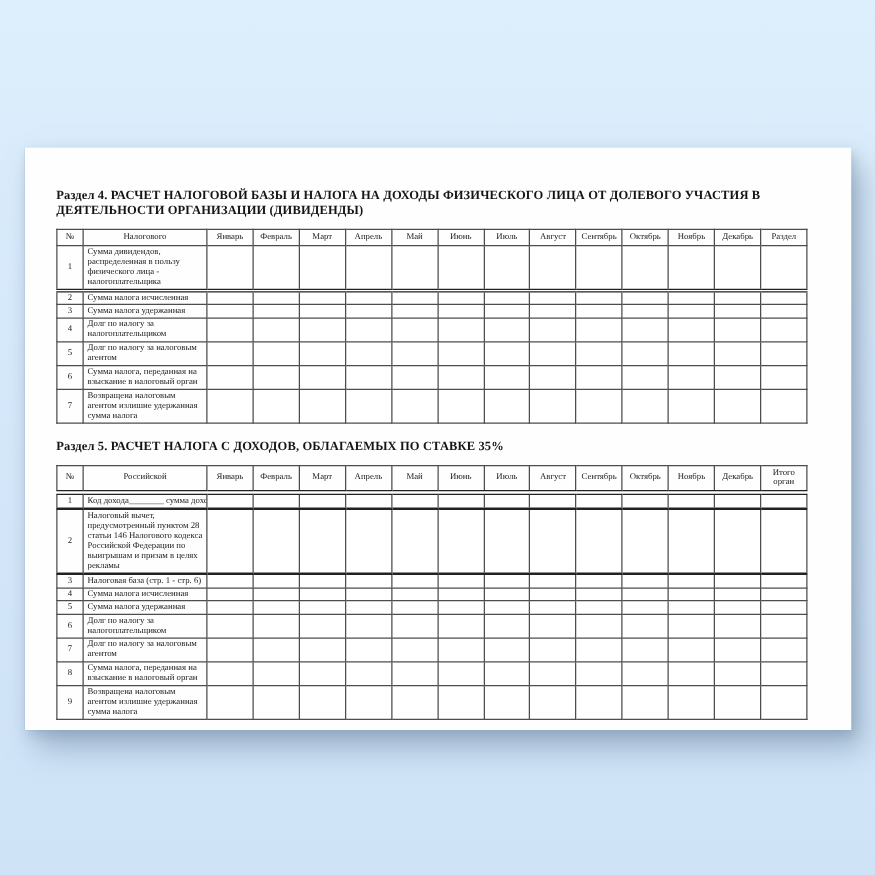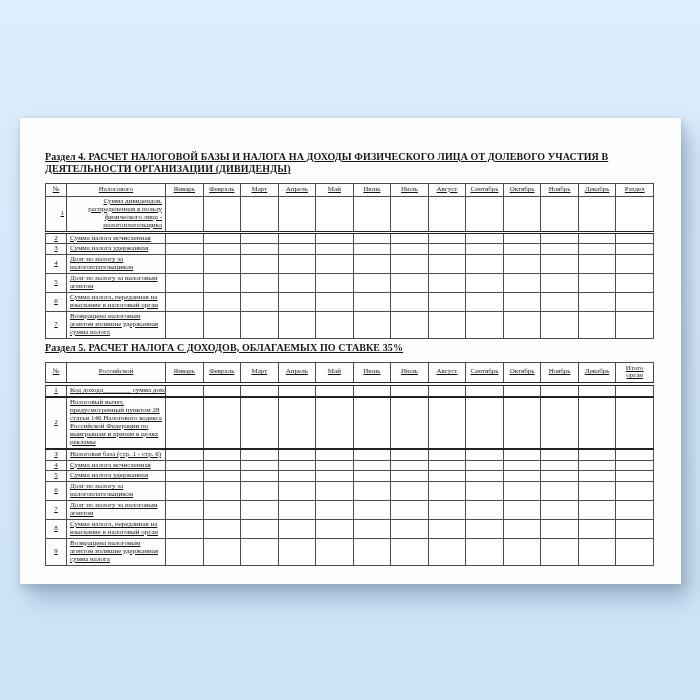--- a/index.html
+++ b/index.html
@@ -8,40 +8,40 @@
     background:linear-gradient(180deg,#ddeefc 0%,#d6e9fb 45%,#cfe3f7 100%);
     font-family:"Liberation Serif","DejaVu Serif",serif;
   }
   .page{
     position:absolute;left:20px;top:118px;width:661px;height:466px;
     background:#fefefe;
     box-shadow:0 0 1px rgba(140,160,185,.7),
                9px 15px 22px rgba(110,135,162,.50),
                2px 4px 9px rgba(120,145,170,.38);
   }
-  .content{padding:33px 27px 0 25px;color:#111;text-decoration:underline;}
+  .content{padding:33px 35px 0 25px;color:#111;}
   .sec-title{
     font-weight:bold;font-size:10px;line-height:1.2;margin:0 0 8px 0;
     letter-spacing:.1px;color:#151515;
   }
-  .sec5-block{margin-top:3px;}
+  .sec5-block{margin-top:13px;}
   table{width:100%;border-collapse:collapse;table-layout:fixed;}
   col.w-num{width:21px;}
   col.w-lbl{width:99px;}
   th,td{
     border:1px solid #4d4d4d;font-size:7px;line-height:1.13;
     padding:1px 2px;vertical-align:middle;color:#1a1a1a;
     overflow:hidden;
   }
   th{font-weight:normal;text-align:center;padding:2px 1px;}
   td.c-num{text-align:center;}
   td.c-label{text-align:left;padding:1px 3px;}
   tr.one-line td.c-label{white-space:nowrap;}
   
-  tr.dbl td{border-bottom:3px double #222;text-align:right;}
+  tr.dbl td{border-bottom:3px double #222;}
   tr.thk td{border-bottom:2px solid #222;}
   thead.dbl-head th{border-bottom:4px double #222;}
   td.c-val{background:#fff;}
 </style>
 </head>
 <body>
 
 <div class="page">
   <div class="content">
 

